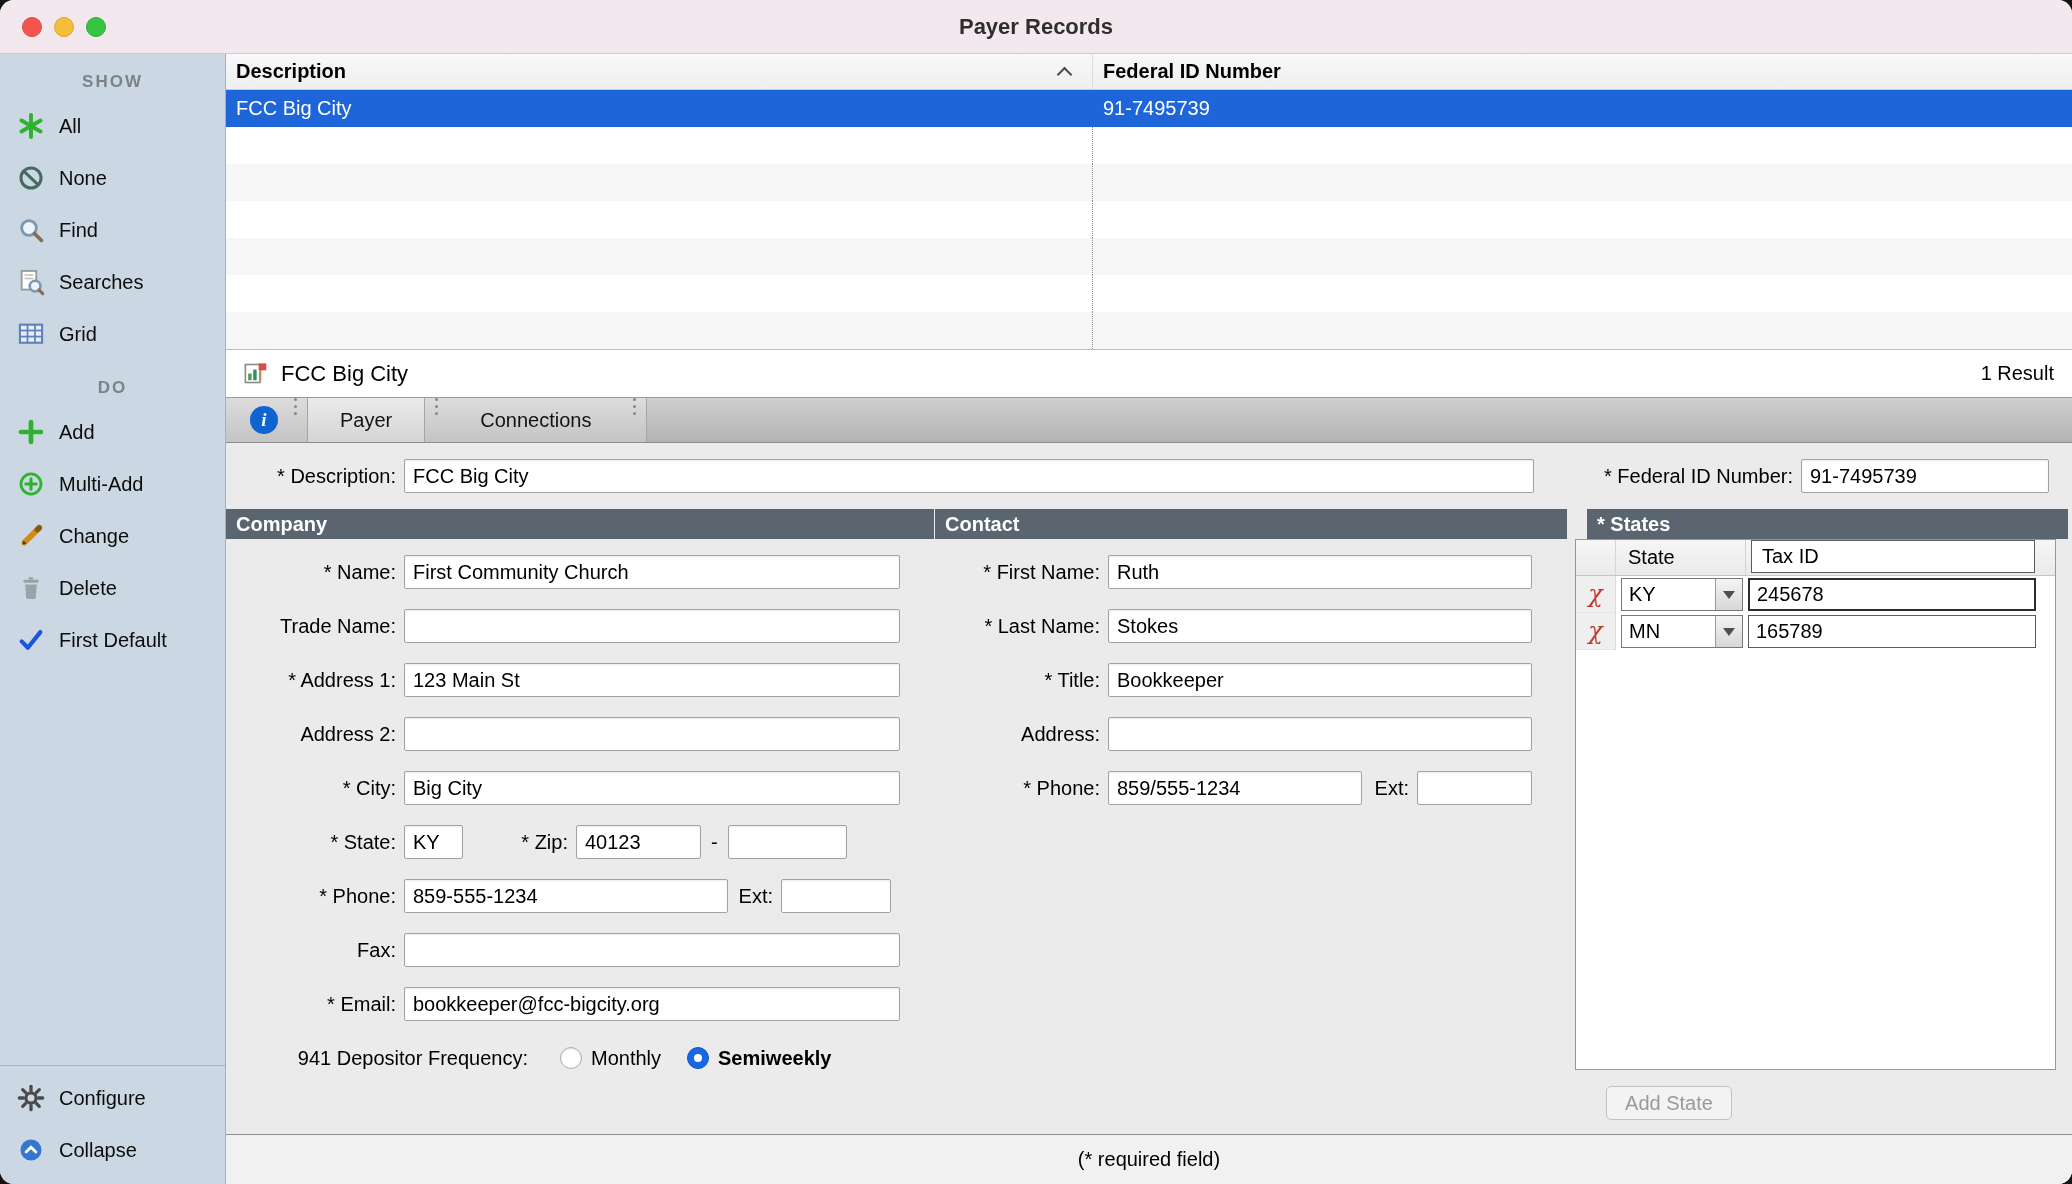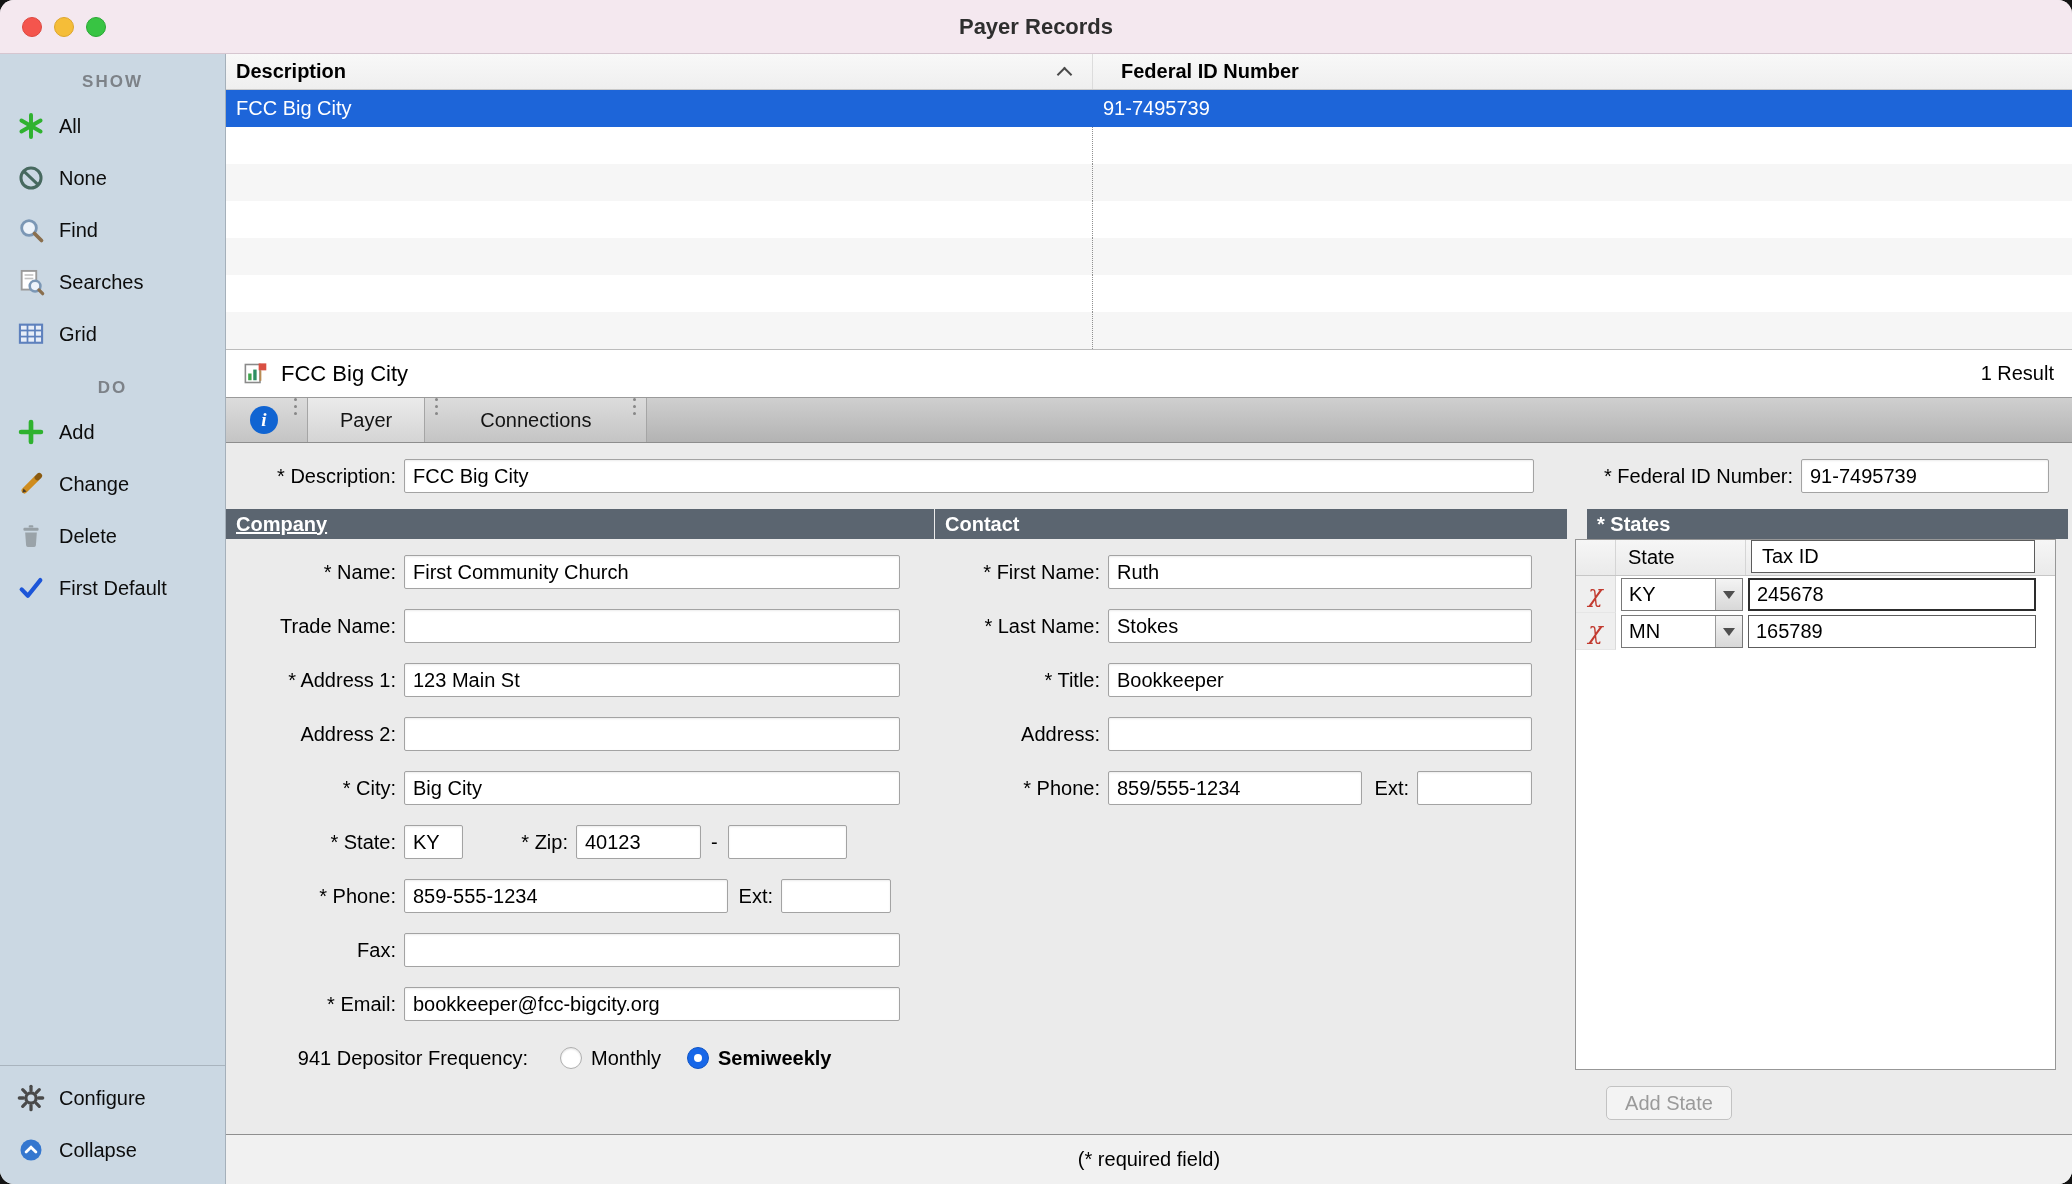--- a/index.html
+++ b/index.html
@@ -35,21 +35,21 @@
   .info-circle { width:28px; height:28px; border-radius:50%; background:#1064d2; color:#fff;
                  display:flex; align-items:center; justify-content:center;
                  font-family:"Liberation Serif",serif; font-style:italic; font-weight:bold; font-size:19px; }
 
   
   .content { flex:1; display:flex; flex-direction:column; min-width:0; }
   .list-table { flex:0 0 auto; background:#fff; }
   .table-header { display:flex; height:36px; background:linear-gradient(#f8f8f8,#efefef);
                   border-bottom:1px solid #c9c9c9; font-weight:bold; font-size:20px; align-items:stretch; }
   .table-header .c1 { width:866px; display:flex; align-items:center; padding-left:10px; position:relative; }
-  .table-header .c2 { flex:1; display:flex; align-items:center; padding-left:28px; border-left:1px solid #dcdcdc; }
+  .table-header .c2 { flex:1; display:flex; align-items:center; padding-left:10px; border-left:1px solid #dcdcdc; }
   .sort-caret { position:absolute; right:22px; top:15px; width:11px; height:11px;
                 border-left:2px solid #4a4a4a; border-top:2px solid #4a4a4a; transform:rotate(45deg); }
   .trow { display:flex; height:37px; align-items:stretch; font-size:20px; background:#fff; }
   .trow .c1 { width:866px; display:flex; align-items:center; padding-left:10px; }
   .trow .c2 { flex:1; display:flex; align-items:center; padding-left:10px; border-left:1px dotted #8f8f8f; }
   .trow.alt { background:#f6f6f6; }
   .trow.selected { background:#1d65d9; color:#fff; }
   .trow.selected .c2 { border-left-color:transparent; }
 
   
@@ -78,21 +78,21 @@
   .flabel.w170 { width:170px; flex:0 0 auto; }
   .ti { height:34px; border:1px solid #a3a3a3; border-radius:2px; background:#fff;
         font-family:"Liberation Sans",sans-serif; font-size:20px; color:#000; padding:0 8px;
         box-shadow:inset 0 1px 2px rgba(0,0,0,0.08); }
   .w-desc { width:1130px; } .w-fed { width:248px; margin-left:8px; margin-right:23px; }
   .fed-label { margin-left:auto; font-size:20px; }
 
   .section-bars { flex:0 0 auto; height:30px; display:flex; }
   .bar { background:#5b6570; color:#fff; font-size:20px; font-weight:bold;
          display:flex; align-items:center; padding-left:10px; }
-  .bar.company { width:708px; margin-right:1px;text-decoration:underline; }
+  .bar.company { width:708px; margin-right:1px; }
   .bar.contact { width:632px; margin-right:20px; }
   .bar.states  { width:481px; }
 
   .form-body { flex:1; display:flex; min-height:0; }
   .company-col { width:712px; flex:0 0 auto; padding-top:6px; }
   .contact-col { width:637px; flex:0 0 auto; padding-top:6px; }
   .contact-col .flabel.w170 { width:162px; }
   .states-col { width:481px; flex:0 0 auto; }
 
   .frow { display:flex; align-items:center; height:54px; }
@@ -230,20 +230,32 @@
           <svg viewBox="0 0 24 24">
               <g stroke="#2fb22f" stroke-width="4" stroke-linecap="round">
                 <line x1="12" y1="3.5" x2="12" y2="20.5"></line>
                 <line x1="3.5" y1="12" x2="20.5" y2="12"></line>
               </g>
             </svg>
         </span>
         <span>Add</span>
       </div>
 
+      <div class="side-item">
+        <span class="icon-slot">
+          <svg viewBox="0 0 24 24">
+              <circle cx="12" cy="12" r="8.6" fill="none" stroke="#2fb22f" stroke-width="2.4"></circle>
+              <g stroke="#2fb22f" stroke-width="2.6" stroke-linecap="round">
+                <line x1="12" y1="7.5" x2="12" y2="16.5"></line>
+                <line x1="7.5" y1="12" x2="16.5" y2="12"></line>
+              </g>
+            </svg>
+        </span>
+        <span>Multi-Add</span>
+      </div>
 
       <div class="side-item">
         <span class="icon-slot">
           <svg viewBox="0 0 24 24">
               <line x1="6.4" y1="17.6" x2="16.6" y2="7.4" stroke="#cf8c1e" stroke-width="5" stroke-linecap="round"></line>
               <line x1="17.6" y1="6.4" x2="19" y2="5" stroke="#8a5a10" stroke-width="5" stroke-linecap="round"></line>
               <path d="M4.6 19.4 L8.2 18.5 L5.5 15.8 Z" fill="#4a3d2a"></path>
             </svg>
         </span>
         <span>Change</span>

